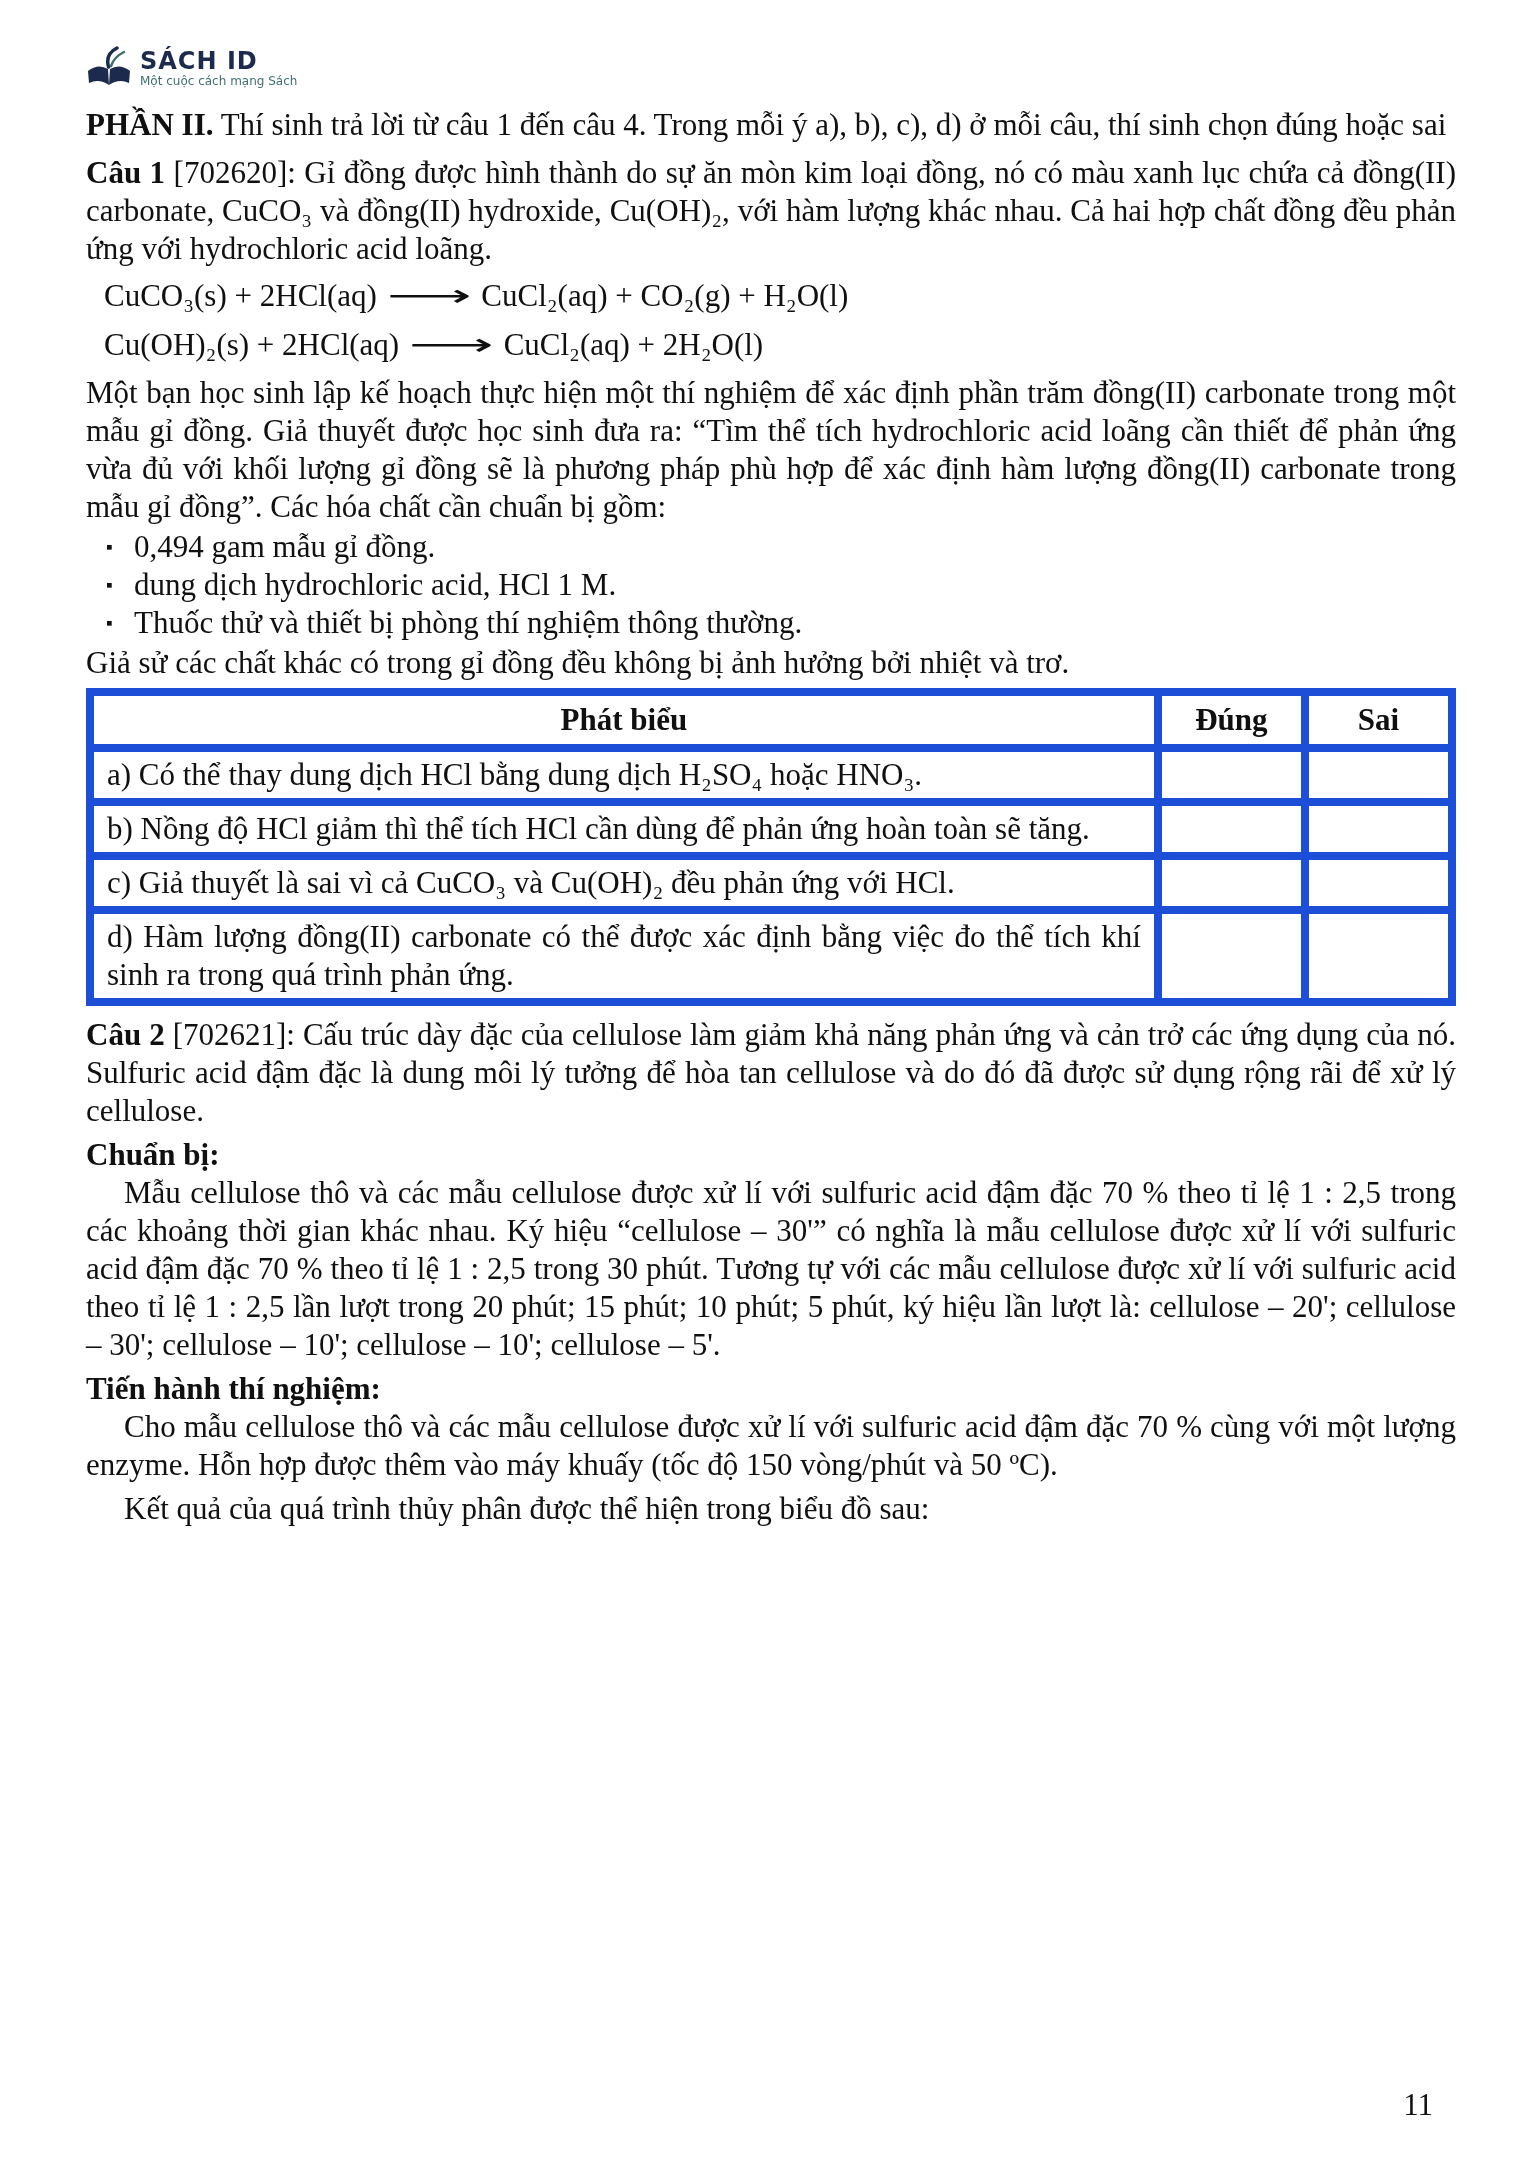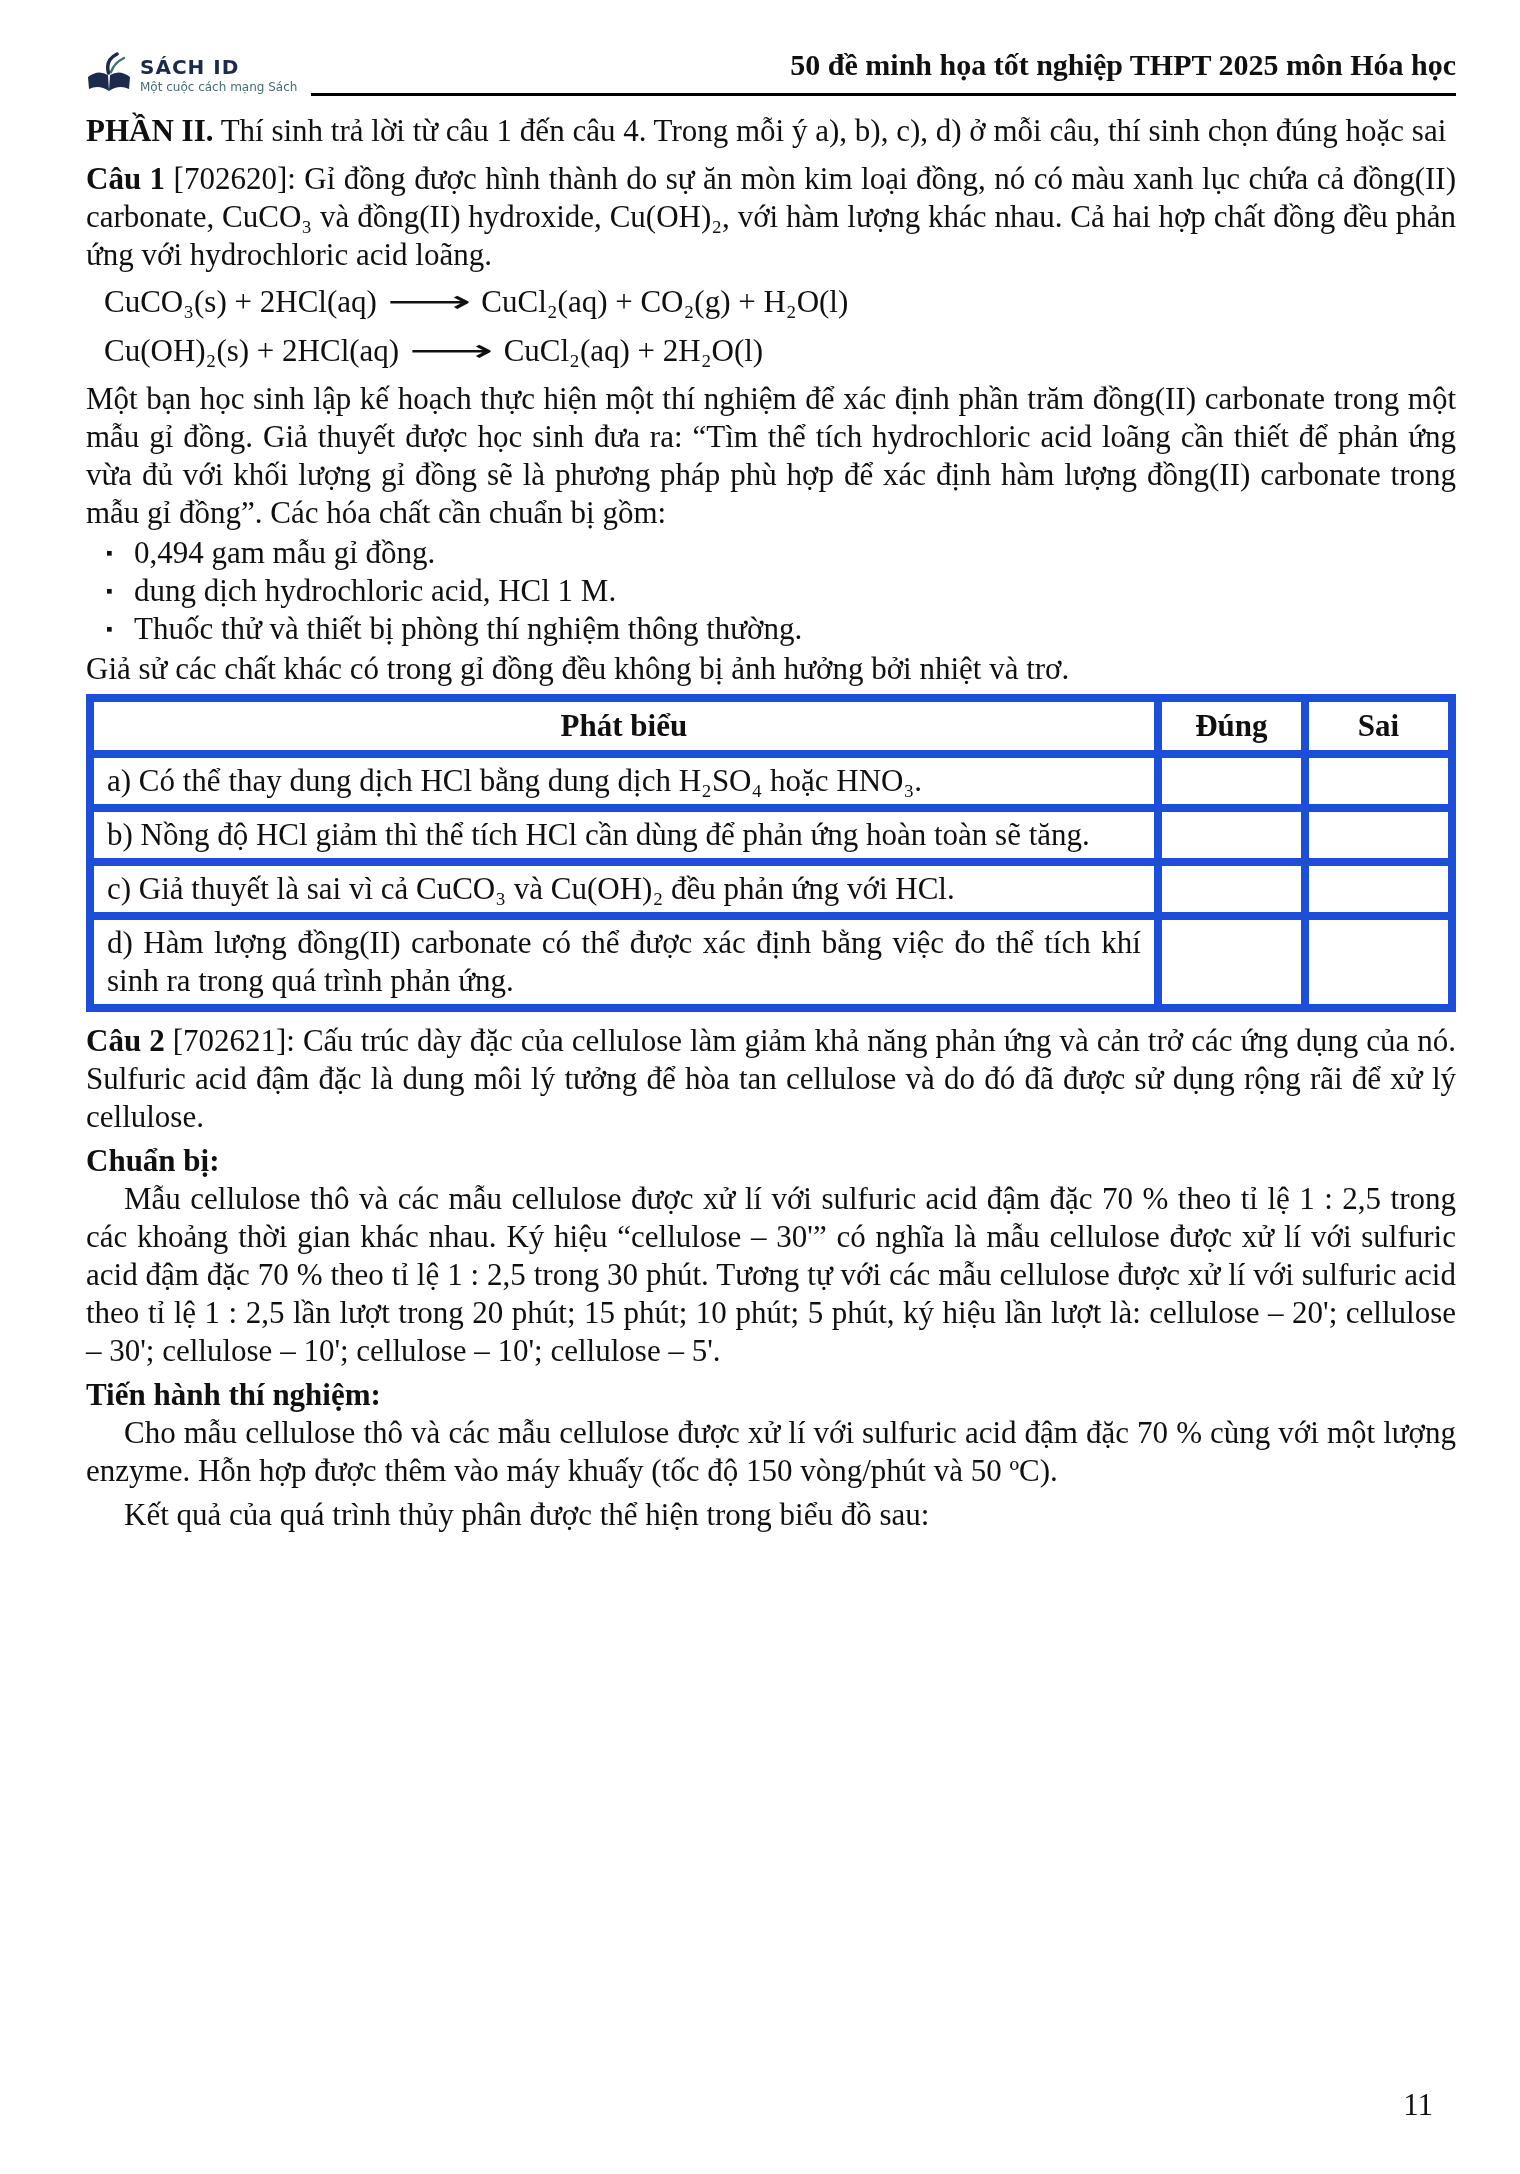--- a/index.html
+++ b/index.html
@@ -20,21 +20,21 @@
     font-family:"Liberation Serif","DejaVu Serif",serif;
     font-size:31px;
     line-height:38px;
   }
   
   .header{display:flex;align-items:flex-end;gap:14px;margin-bottom:16px;}
   .logo{display:flex;align-items:center;gap:8px;padding-bottom:2px;}
   .logo-icon{flex:0 0 auto;}
   .logo-title{
     font-family:"DejaVu Sans","Liberation Sans",sans-serif;
-    font-weight:bold;font-size:20px;line-height:28px;
+    font-weight:bold;font-size:24px;line-height:28px;
     letter-spacing:1px;color:var(--brand);
   }
   .logo-subtitle{
     font-family:"DejaVu Sans","Liberation Sans",sans-serif;
     font-size:12px;line-height:13px;color:var(--accent);
   }
   .header-right{
     flex:1;
     border-bottom:3px solid var(--rule);
     padding-bottom:9px;
@@ -98,23 +98,20 @@
       <svg class="logo-icon" width="46" height="42" viewBox="0 0 46 42" aria-hidden="true">
         <path d="M2 25 Q12 17 22 23 L23 39 Q13 32 3 37 Z" fill="#1c2b4d"></path>
         <path d="M44 25 Q34 17 24 23 L23 39 Q33 32 43 37 Z" fill="#1c2b4d"></path>
         <path d="M31 2 Q19 8 22.5 21" stroke="#1c2b4d" stroke-width="3.5" fill="none" stroke-linecap="round"></path>
         <path d="M38 6 Q28 11 25 20" stroke="#3f6f6f" stroke-width="2.5" fill="none" stroke-linecap="round"></path>
       </svg>
       <div class="logo-text">
         <div class="logo-title">SÁCH ID</div>
         <div class="logo-subtitle">Một cuộc cách mạng Sách</div>
       </div>
-    </div>
-    <div class="header-right">
-      <span>50 đề minh họa tốt nghiệp THPT 2025 môn Hóa học</span>
     </div>
   </div>
 
   <p><b class="lead">PHẦN II.</b><span> Thí sinh trả lời từ câu 1 đến câu 4. Trong mỗi ý a), b), c), d) ở mỗi câu, thí sinh chọn đúng hoặc sai</span></p>
 
   <p class="mt10"><b class="lead">Câu 1</b><span> [702620]: Gỉ đồng được hình thành do sự ăn mòn kim loại đồng, nó có màu xanh lục chứa cả đồng(II) carbonate, CuCO₃ và đồng(II) hydroxide, Cu(OH)₂, với hàm lượng khác nhau. Cả hai hợp chất đồng đều phản ứng với hydrochloric acid loãng.</span></p>
 
   <div class="equations">
     <div class="equation">
       <span>CuCO₃(s) + 2HCl(aq)</span><span class="rxn-arrow">⟶</span><span>CuCl₂(aq) + CO₂(g) + H₂O(l)</span>

